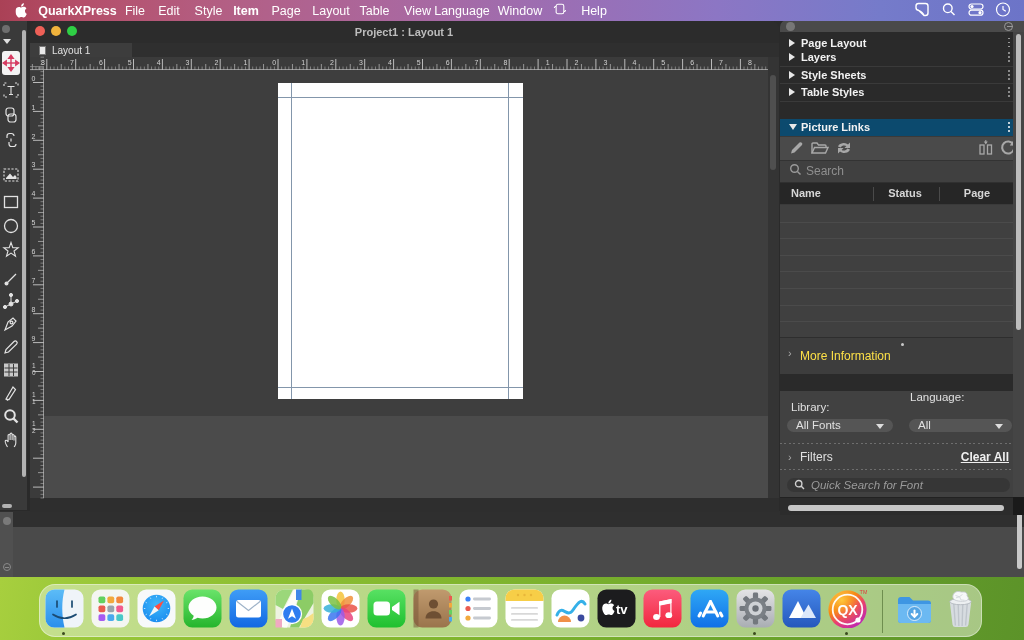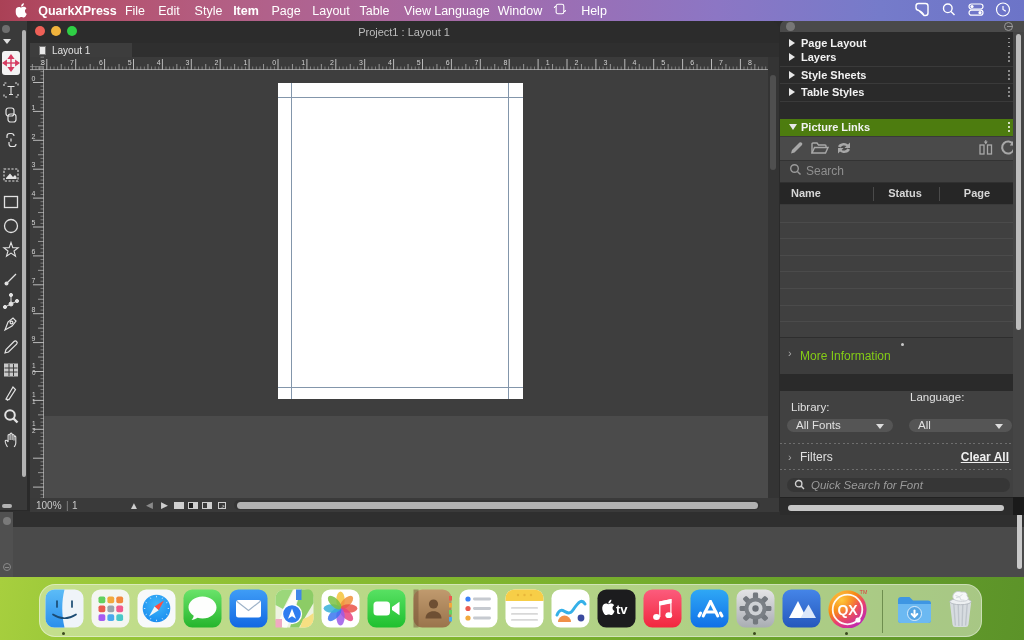--- a/index.html
+++ b/index.html
@@ -130,21 +130,21 @@
         <div class="tool" style="top:409px"><svg width="20" height="20" viewBox="0 0 20 20" style="">
             <path d="M6.5 17 C5 14.5 3.5 11.5 4.5 10.5 c0.8-0.8 2 0.2 2.6 1.4 V5.5 c0-1.4 2-1.4 2 0 V10 M9.1 9.8 V4.2 c0-1.4 2-1.4 2 0 V10 m0-4.6 c0-1.3 1.9-1.3 1.9 0 V10.6 m0-3.6 c0-1.2 1.8-1.2 1.8 0 V13 c0 2-1 3-1.6 4" fill="none" stroke="#e2e2e2" stroke-width="1.1"></path>
           </svg></div>
       </div>
     </div>
     <div id="docwin">
       <div class="abs" style="left:0;top:0;width:749px;height:22px;background:#2c2c2c;border-radius:8px 8px 0 0">
         <span style="position:absolute;left:4.5px;top:5px;width:10px;height:10px;border-radius:50%;background:#ee6057"></span>
         <span style="position:absolute;left:20.5px;top:5px;width:10px;height:10px;border-radius:50%;background:#f0b33c"></span>
         <span style="position:absolute;left:36.5px;top:5px;width:10px;height:10px;border-radius:50%;background:#2fcf45"></span>
-        <span style="position:absolute;left:374px;top:50%;transform:translate(-50%,-50%);color:#bdbdbd;font-weight:normal;font-size:11px">Project1 : Layout 1</span>
+        <span style="position:absolute;left:374px;top:50%;transform:translate(-50%,-50%);color:#bdbdbd;font-weight:bold;font-size:11px">Project1 : Layout 1</span>
       </div>
       <div class="abs" style="left:0;top:22px;width:749px;height:14px;background:#2f2f2f">
         <div class="abs" style="left:0;top:0;width:102px;height:14px;background:#3d3d3d">
           <span style="position:absolute;left:9px;top:2.5px;width:7px;height:9px;background:#e8e8e8;border:1px solid #777"></span>
           <span style="position:absolute;left:22px;top:50%;transform:translateY(-50%);font-size:10px;color:#e0e0e0">Layout 1</span>
         </div>
       </div>
       <div class="abs" style="left:0;top:36px;width:738px;height:13px;background:#3b3b3b"></div>
       <div class="abs" style="left:0;top:49px;width:14px;height:428px;background:#3b3b3b;overflow:visible">
         <svg width="14" height="441" viewBox="0 0 14 441" style="position:absolute;left:0;top:-13px;overflow:visible">
@@ -528,35 +528,20 @@
       <div class="abs" style="left:14px;top:49px;width:724px;height:428px;background:#3e3e3e">
         <div class="abs" style="left:0;top:346px;width:724px;height:82px;background:#4b4b4b"></div>
         <div class="abs" style="left:234px;top:12.5px;width:244.5px;height:316.5px;background:#ffffff"></div>
         <div class="abs" style="left:246.5px;top:12.5px;width:1px;height:316.5px;background:#8396ab"></div>
         <div class="abs" style="left:463.5px;top:12.5px;width:1px;height:316.5px;background:#8396ab"></div>
         <div class="abs" style="left:234px;top:27px;width:244.5px;height:1px;background:#8396ab"></div>
         <div class="abs" style="left:234px;top:316.5px;width:244.5px;height:1px;background:#8396ab"></div>
       </div>
       <div class="abs" style="left:738px;top:36px;width:11px;height:441px;background:#343434"></div>
       <div class="abs" style="left:740px;top:54px;width:6px;height:95px;border-radius:3px;background:#4f4f4f"></div>
-      <div class="abs" style="left:0;top:477px;width:749px;height:14px;background:#3a3a3a;color:#c9c9c9;font-size:10px">
-        <span style="position:absolute;left:6px;top:2px">100%</span>
-        <span style="position:absolute;left:36px;top:2px;color:#8a8a8a">|</span>
-        <span style="position:absolute;left:42px;top:2px">1</span>
-        <span style="position:absolute;left:99px;top:2px;color:#cfcfcf">▲</span>
-        <span style="position:absolute;left:116px;top:2px;color:#8a8a8a;font-size:9px">◀</span>
-        <span style="position:absolute;left:131px;top:2px;color:#cfcfcf;font-size:9px">▶</span>
-        <span style="position:absolute;left:143.5px;top:3.5px;width:10px;height:7px;border:1px solid #cfcfcf;background:#cfcfcf"></span>
-        <span style="position:absolute;left:157.5px;top:3.5px;width:10px;height:7px;border:1px solid #cfcfcf;background:linear-gradient(90deg,#1e1e1e 50%,#cfcfcf 50%)"></span>
-        <span style="position:absolute;left:171.5px;top:3.5px;width:10px;height:7px;border:1px solid #cfcfcf;background:linear-gradient(90deg,transparent 50%,#cfcfcf 50%)"></span>
-        <span style="position:absolute;left:188px;top:3.5px;width:8px;height:7px;border:1px solid #cfcfcf"></span>
-        <span style="position:absolute;left:190px;top:4.5px;font-size:6px;color:#cfcfcf">↗</span>
-        <div style="position:absolute;left:204px;top:2px;width:526px;height:10px;border-radius:5px;background:#333333"></div>
-        <div style="position:absolute;left:207px;top:3.5px;width:521px;height:7px;border-radius:3.5px;background:#b0b0b0"></div>
-      </div>
     </div>
     <div id="palette">
       <div class="abs" style="left:0;top:0;width:244px;height:11.5px;background:#4a4a4a;border-radius:7px 0 0 0"></div>
       <div class="abs" style="left:6px;top:2px;width:8.5px;height:8.5px;border-radius:50%;background:#777"></div>
       <div class="abs" style="left:224px;top:1.5px;width:9px;height:9px;border-radius:50%;border:1px solid #999"></div>
       <div class="abs" style="left:226.5px;top:5.5px;width:6px;height:1px;background:#999"></div>
       <div style="position:absolute;left:0;right:11px;top:11.5px;height:23px;background:#2a2a2a;border-bottom:1px solid #3a3a3a;box-sizing:border-box">
         <span style="position:absolute;left:9px;top:50%;transform:translateY(-50%);width:0;height:0;border-top:4.5px solid transparent;border-bottom:4.5px solid transparent;border-left:6px solid #e8e8e8"></span>
         <span style="position:absolute;left:21px;top:50%;transform:translateY(-50%);font-weight:bold;font-size:11px;color:#f2f2f2">Page Layout</span>
         <span style="position:absolute;right:3px;top:calc(50% + -5px);width:1.8px;height:1.8px;border-radius:50%;background:#a8a8a8"></span>
@@ -577,21 +562,21 @@
         <span style="position:absolute;right:3px;top:calc(50% + -1px);width:1.8px;height:1.8px;border-radius:50%;background:#a8a8a8"></span>
         <span style="position:absolute;right:3px;top:calc(50% + 3px);width:1.8px;height:1.8px;border-radius:50%;background:#a8a8a8"></span>
       </div>
       <div style="position:absolute;left:0;right:11px;top:46.5px;height:17.5px;background:#2a2a2a;border-bottom:1px solid #3a3a3a;box-sizing:border-box">
         <span style="position:absolute;left:9px;top:50%;transform:translateY(-50%);width:0;height:0;border-top:4.5px solid transparent;border-bottom:4.5px solid transparent;border-left:6px solid #e8e8e8"></span>
         <span style="position:absolute;left:21px;top:50%;transform:translateY(-50%);font-weight:bold;font-size:11px;color:#f2f2f2">Style Sheets</span>
         <span style="position:absolute;right:3px;top:calc(50% + -5px);width:1.8px;height:1.8px;border-radius:50%;background:#a8a8a8"></span>
         <span style="position:absolute;right:3px;top:calc(50% + -1px);width:1.8px;height:1.8px;border-radius:50%;background:#a8a8a8"></span>
         <span style="position:absolute;right:3px;top:calc(50% + 3px);width:1.8px;height:1.8px;border-radius:50%;background:#a8a8a8"></span>
       </div>
-      <div style="position:absolute;left:0;right:11px;top:99px;height:17.5px;background:#4d7c0f;border-bottom:1px solid #3a3a3a;box-sizing:border-box">
+      <div style="position:absolute;left:0;right:11px;top:99px;height:17.5px;background:#0c4a6e;border-bottom:1px solid #3a3a3a;box-sizing:border-box">
         <span style="position:absolute;left:9px;top:50%;transform:translateY(-50%);width:0;height:0;border-left:4.5px solid transparent;border-right:4.5px solid transparent;border-top:6px solid #e8e8e8"></span>
         <span style="position:absolute;left:21px;top:50%;transform:translateY(-50%);font-weight:bold;font-size:11px;color:#f2f2f2">Picture Links</span>
         <span style="position:absolute;right:3px;top:calc(50% + -5px);width:2.2px;height:2.2px;border-radius:50%;background:#ffffff"></span>
         <span style="position:absolute;right:3px;top:calc(50% + -1px);width:2.2px;height:2.2px;border-radius:50%;background:#ffffff"></span>
         <span style="position:absolute;right:3px;top:calc(50% + 3px);width:2.2px;height:2.2px;border-radius:50%;background:#ffffff"></span>
       </div>
       <div class="abs" style="left:0;top:116.5px;width:233px;height:23.5px;background:#4a4a4a">
         <span style="position:absolute;left:8px;top:calc(50% + 2px);transform:translateY(-50%)"><svg width="17" height="17" viewBox="0 0 17 17" style="">
             <path d="M3 14 L4 10.5 L11.5 3 a1.8 1.8 0 0 1 2.5 2.5 L6.5 13 Z" fill="#a8a8a8"></path>
           </svg></span>
@@ -642,21 +627,21 @@
         <div style="position:absolute;left:0;top:16.6px;width:233px;height:1px;background:#4b4b4b"></div>
         <div style="position:absolute;left:0;top:33.2px;width:233px;height:1px;background:#4b4b4b"></div>
         <div style="position:absolute;left:0;top:49.8px;width:233px;height:1px;background:#4b4b4b"></div>
         <div style="position:absolute;left:0;top:66.4px;width:233px;height:1px;background:#4b4b4b"></div>
         <div style="position:absolute;left:0;top:83.0px;width:233px;height:1px;background:#4b4b4b"></div>
         <div style="position:absolute;left:0;top:99.6px;width:233px;height:1px;background:#4b4b4b"></div>
         <div style="position:absolute;left:0;top:116.2px;width:233px;height:1px;background:#4b4b4b"></div>
       </div>
       <div class="abs" style="left:0;top:317px;width:233px;height:37px;background:#3d3d3d;border-top:1px solid #2e2e2e">
         <span style="position:absolute;left:8px;top:9px;color:#aaa;font-size:11px">›</span>
-        <span style="position:absolute;left:20px;top:50%;transform:translateY(-50%);color:#84cc16;font-size:12px">More Information</span>
+        <span style="position:absolute;left:20px;top:50%;transform:translateY(-50%);color:#fde047;font-size:12px">More Information</span>
         <span style="position:absolute;left:121px;top:5px;width:3px;height:3px;border-radius:50%;background:#c9c9c9"></span>
       </div>
       <div class="abs" style="left:0;top:370.5px;width:233px;height:124.5px;background:#414141;font-size:11.5px;color:#e0e0e0">
         <span style="position:absolute;left:11px;top:10px">Library:</span>
         <span style="position:absolute;left:130px;top:0">Language:</span>
         <div style="position:absolute;left:7px;top:28px;width:106px;height:13.5px;background:#555;border-radius:6.5px">
           <span style="position:absolute;left:9px;top:50%;transform:translateY(-50%)">All Fonts</span>
           <span style="position:absolute;right:9px;top:5px;width:0;height:0;border-left:4px solid transparent;border-right:4px solid transparent;border-top:5px solid #ddd"></span>
         </div>
         <div style="position:absolute;left:129px;top:28px;width:103px;height:13.5px;background:#555;border-radius:6.5px">

